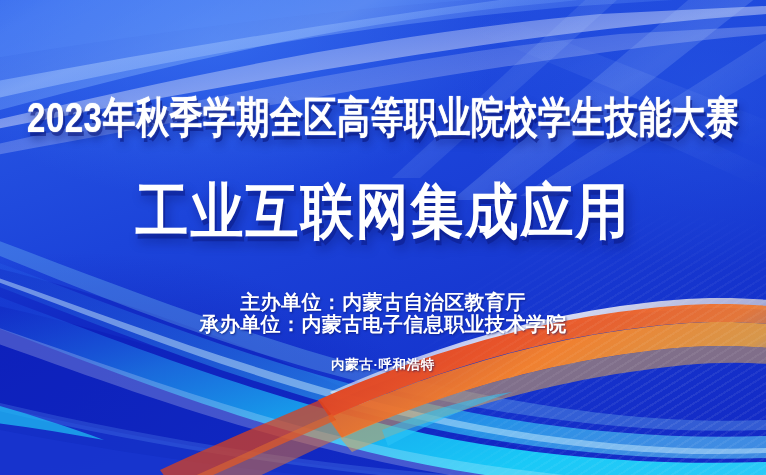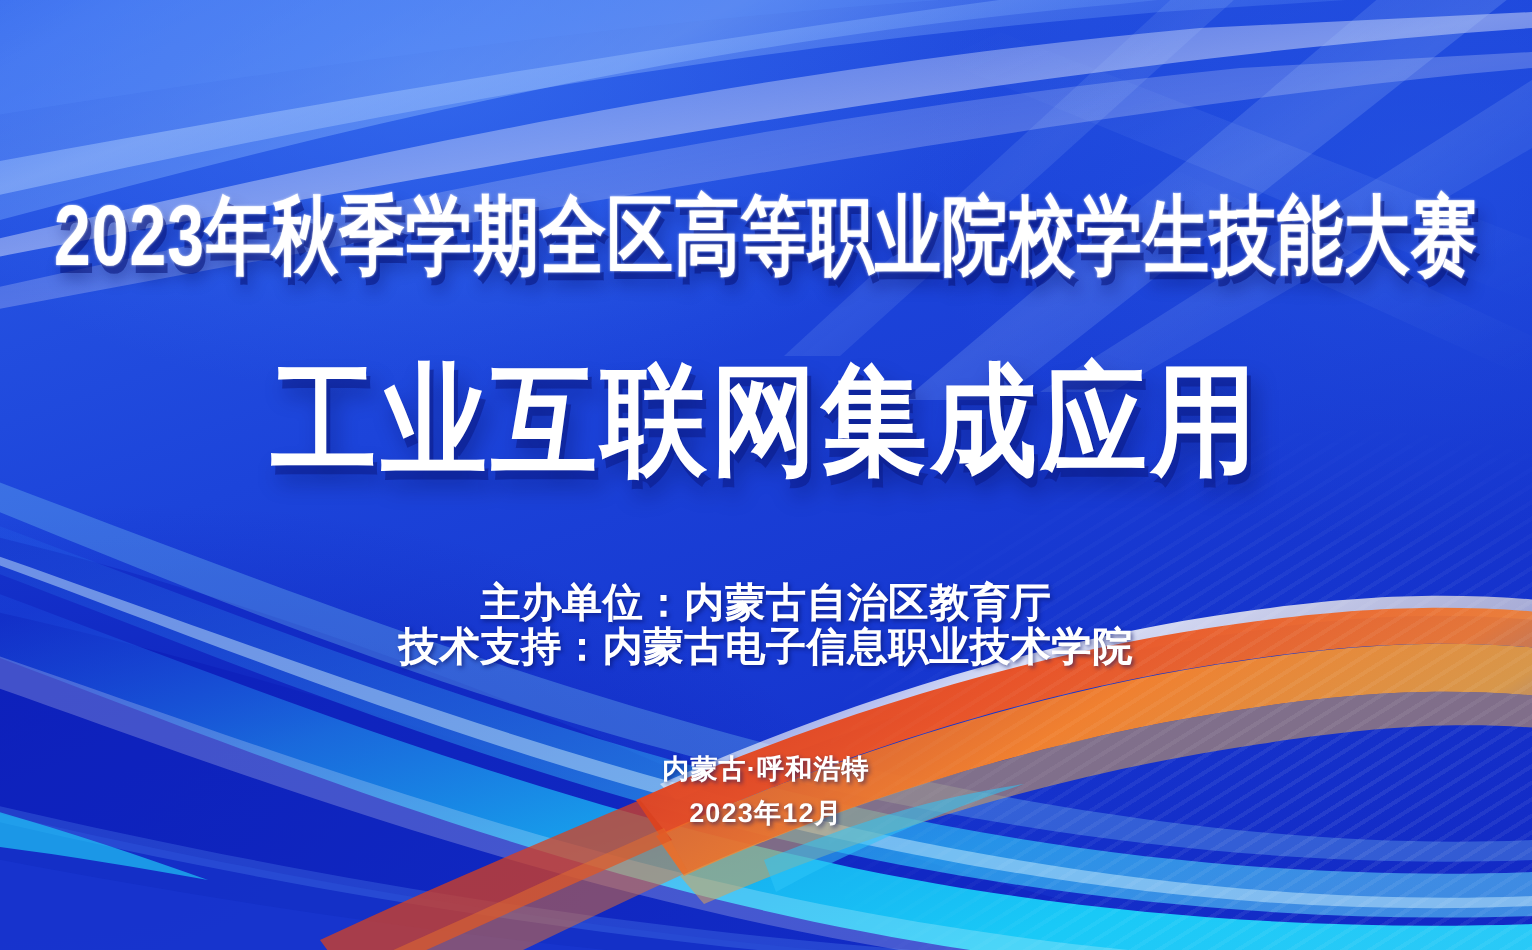--- a/index.html
+++ b/index.html
@@ -105,21 +105,21 @@
     font-size: 20px;
     font-weight: bold;
     line-height: 22px;
     letter-spacing: 0.4px;
     text-shadow: 1px 1px 2px rgba(6,16,100,0.6);
   }
   .orgs .org-line { white-space: nowrap; }
 
   .place-date {
     position: absolute;
-    top: 374px;
+    top: 354px;
     left: 0;
     right: 0;
     color: #ffffff;
     font-size: 13.5px;
     font-weight: bold;
     line-height: 22px;
     letter-spacing: 0.6px;
     text-shadow: 1px 1px 2px rgba(6,16,100,0.6);
   }
   .place-date div { white-space: nowrap; }
@@ -277,22 +277,21 @@
   <div class="bg-layer bg-stripes"></div>
 
   <div class="text-wrap">
 
     <div class="banner">2023年秋季学期全区高等职业院校学生技能大赛</div>
 
     <div class="main-title">工业互联网集成应用</div>
 
     <div class="orgs">
       <div class="org-line">主办单位：内蒙古自治区教育厅</div>
-      <div class="org-line">技术支持：内蒙古电子信息职业技术学院</div>
+      <div class="org-line">承办单位：内蒙古电子信息职业技术学院</div>
     </div>
 
     <div class="place-date">
       <div>内蒙古·呼和浩特</div>
-      <div>2023年12月</div>
     </div>
 
   </div>
 </div>
 
 </body></html>

